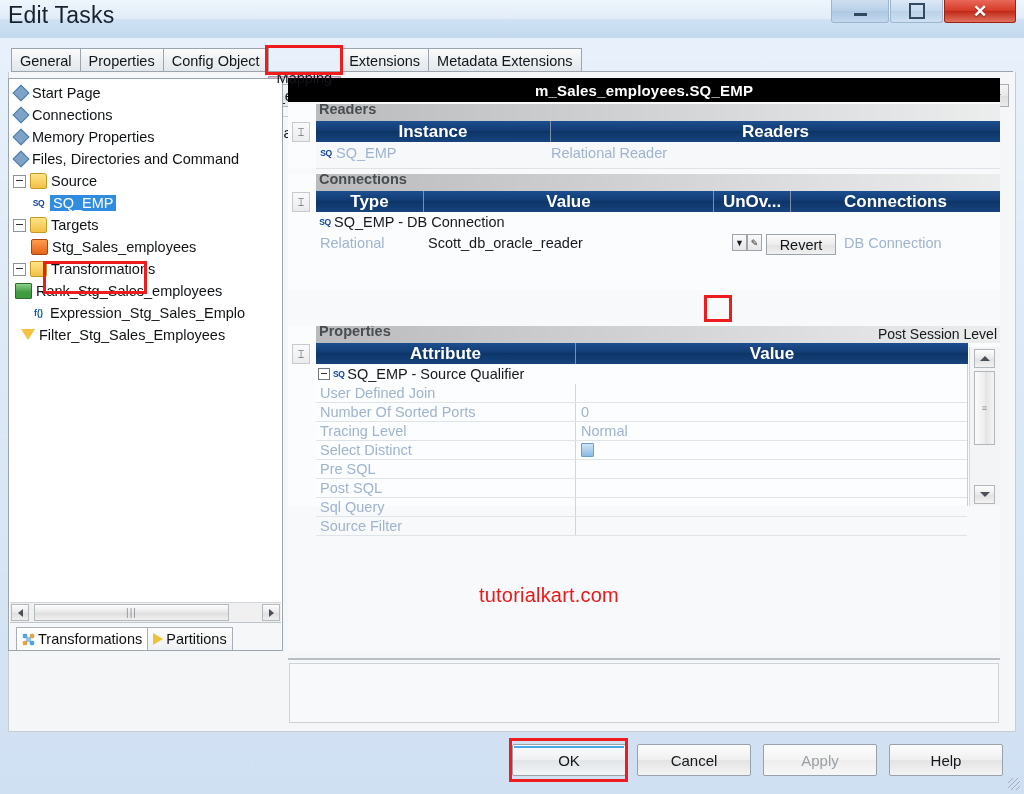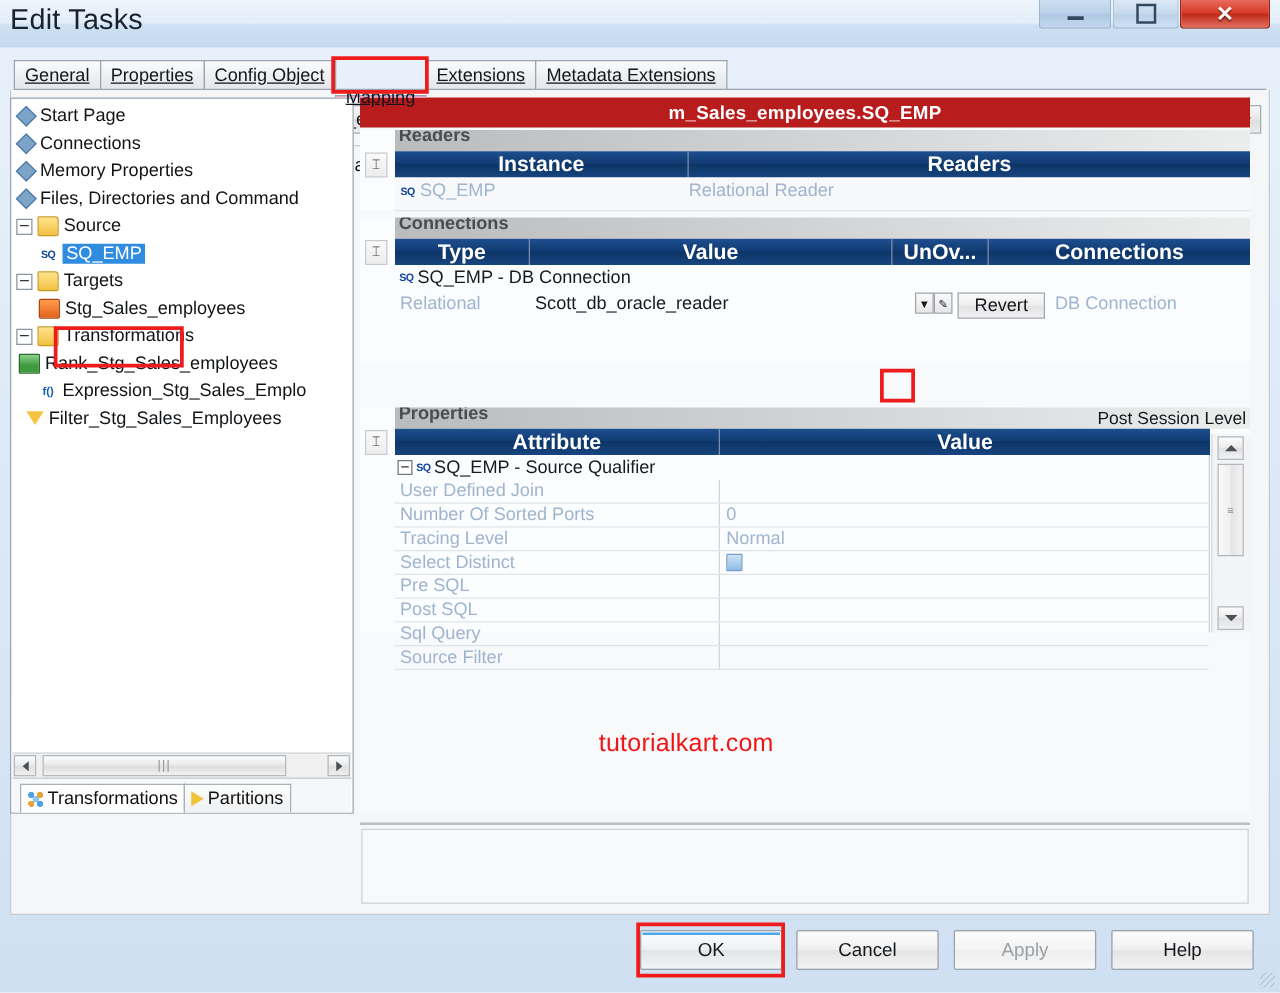--- a/index.html
+++ b/index.html
@@ -50,21 +50,20 @@
   }
   .tab {
     border: 1px solid #9aa5b0; border-bottom: none;
     background: linear-gradient(to bottom,#fbfbfb,#eceff2 55%, #e2e6ea);
     font-size: 14.5px; color: #12161a;
     padding: 1px 8px 0 8px;
     margin-right: -1px;
     display: flex; align-items: center;
     box-sizing: border-box;
     position: relative;
-    text-decoration: underline;
   }
   .tab.active {
     background: #f9a8d4;
     z-index: 3;
     margin-top: 28px;
   }
   #tabstrip-underline {
     position:absolute; left: 11px; top: 71px; width: 1002px; height: 1px; background: #9aa5b0;
   }
   
@@ -201,21 +200,21 @@
   }
 
   
   #right-panel {
     position: absolute; left: 288px; top: 78px; width: 712px; height: 573px;
     background: #f8f9fa;
     box-sizing: border-box;
   }
   #mapping-header {
     position:absolute; left: 0; top: 0; width: 712px; height: 24px;
-    background: #b91c1c;
+    background: #000000;
     color: #ffffff; font-size: 15px; font-weight: bold;
     display:flex; align-items:center; justify-content:center;
     letter-spacing: .2px;
   }
   .section {
     position: absolute; left: 0; width: 712px;
     background: #fbfcfd;
   }
   .sec-titlebar {
     position:absolute; left: 28px; right: 0; top: 0; height: 17px;

